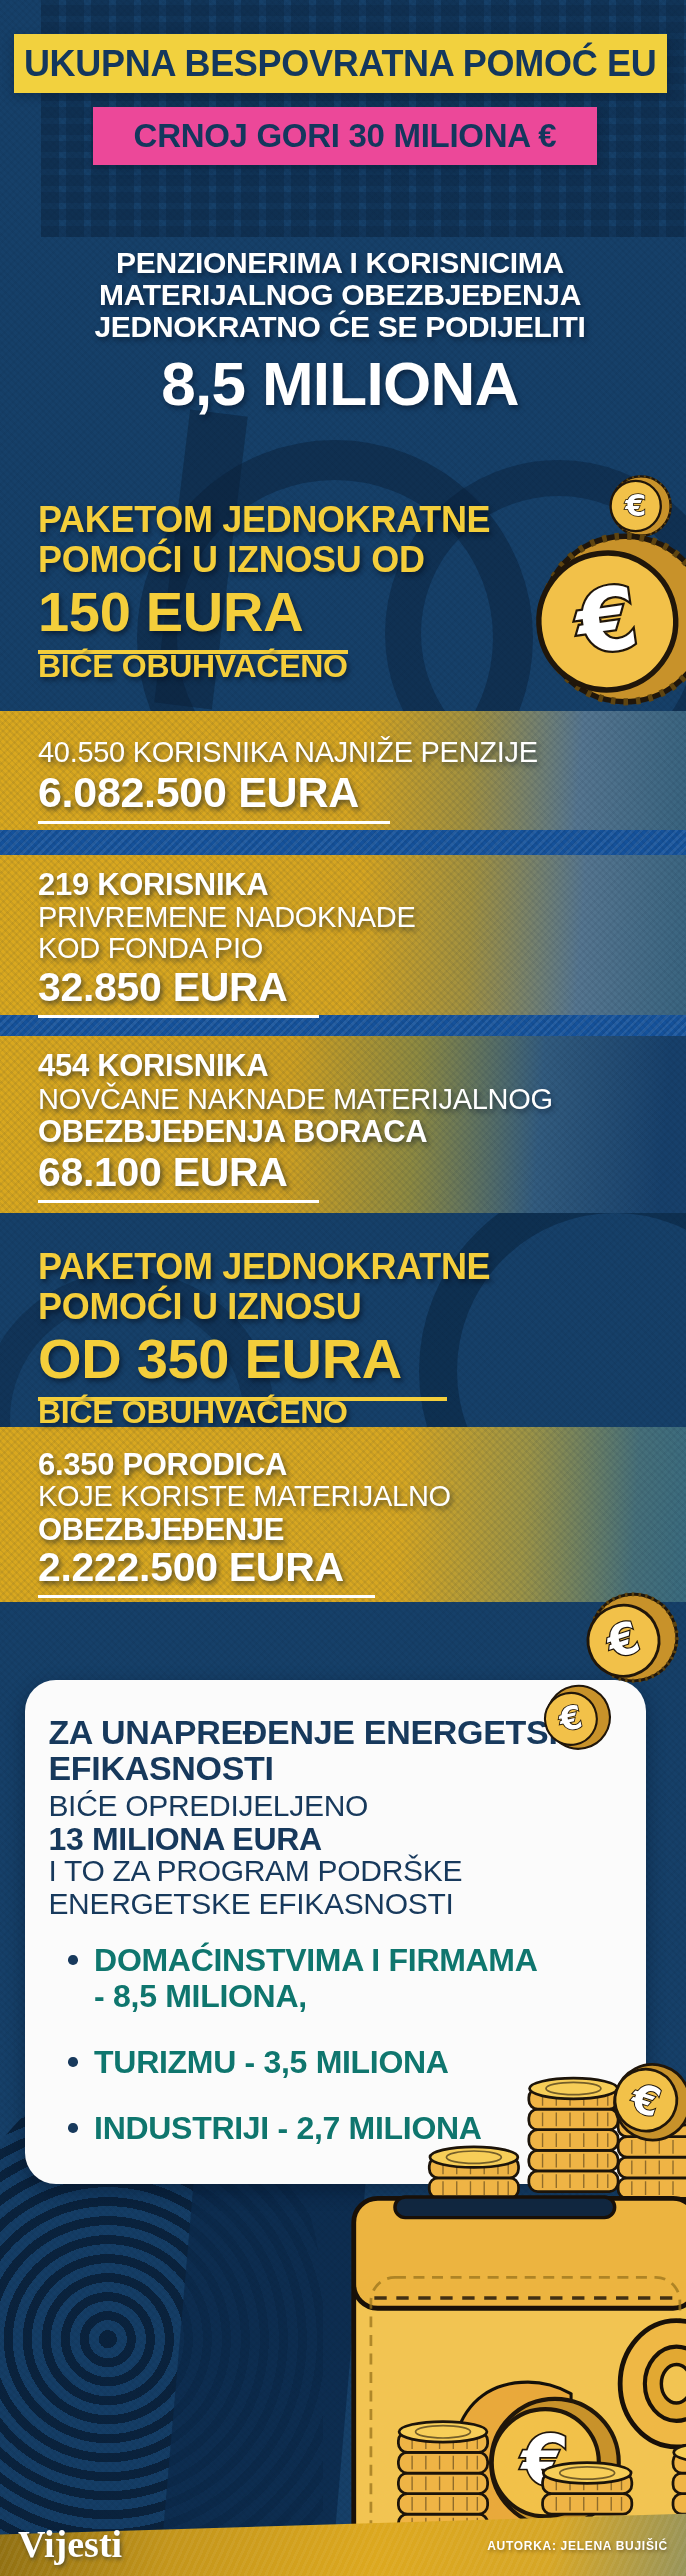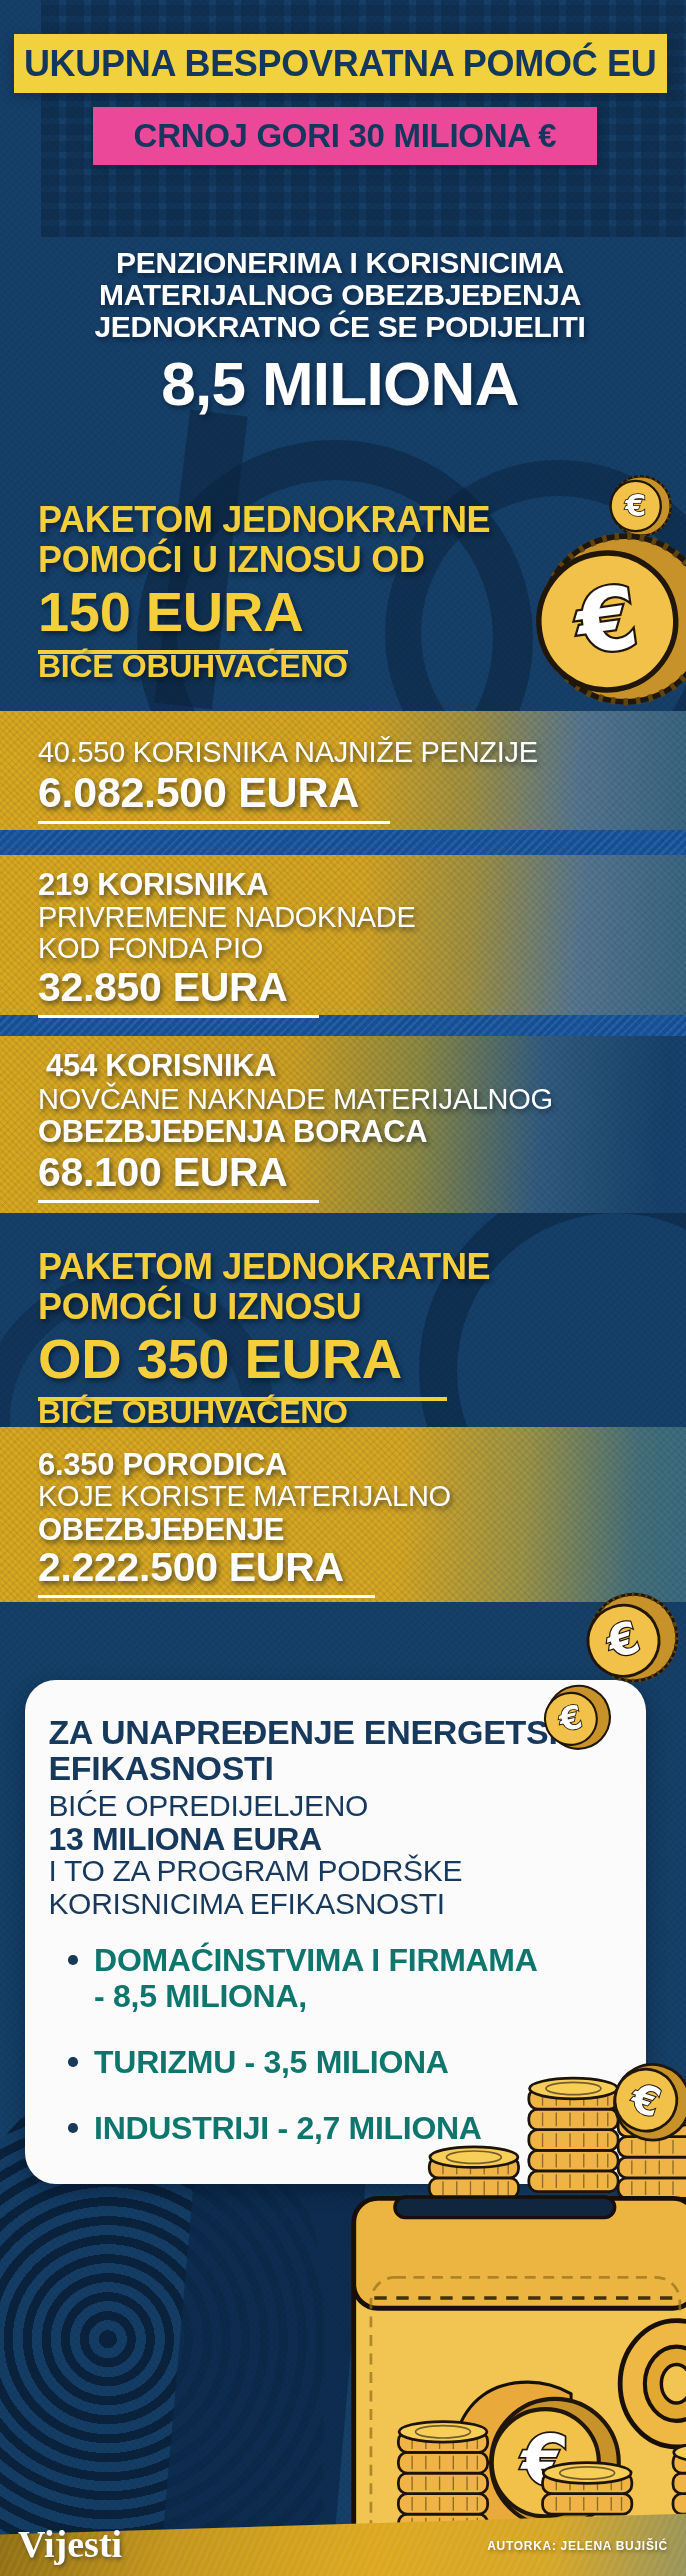--- a/index.html
+++ b/index.html
@@ -129,21 +129,21 @@
     <span class="u-w">6.082.500 EURA</span>
   </div>
 
   <div class="abs wtxt" style="left:38px;top:867px;font-size:31px;">219 KORISNIKA</div>
   <div class="abs wtxt reg" style="left:38px;top:901px;font-size:29px;">PRIVREMENE NADOKNADE</div>
   <div class="abs wtxt reg" style="left:38px;top:932px;font-size:29px;">KOD FONDA PIO</div>
   <div class="abs wtxt" style="left:38px;top:964px;font-size:41px;">
     <span class="u-w">32.850 EURA</span>
   </div>
 
-  <div class="abs wtxt" style="left:38px;top:1048px;font-size:31px;margin-left:8px;">454 KORISNIKA</div>
+  <div class="abs wtxt" style="left:38px;top:1048px;font-size:31px;">454 KORISNIKA</div>
   <div class="abs wtxt reg" style="left:38px;top:1083px;font-size:29px;">NOVČANE NAKNADE MATERIJALNOG</div>
   <div class="abs wtxt" style="left:38px;top:1114px;font-size:31px;">OBEZBJEĐENJA BORACA</div>
   <div class="abs wtxt" style="left:38px;top:1149px;font-size:41px;">
     <span class="u-w">68.100 EURA</span>
   </div>
 
   <div class="abs ytxt" style="top:1246px;font-size:36px;">PAKETOM JEDNOKRATNE</div>
   <div class="abs ytxt" style="top:1286px;font-size:36px;">POMOĆI U IZNOSU</div>
   <div class="abs ytxt" style="top:1326px;font-size:56px;">
     <span class="u-y">OD 350 EURA</span>
@@ -172,21 +172,21 @@
       <text x="44" y="65" text-anchor="middle" font-family="DejaVu Sans,sans-serif" font-weight="bold" font-size="46" fill="#ffffff" stroke="#20160a" stroke-width="2.5" paint-order="stroke">€</text>
     </g>
   </svg>
 
   <div class="abs card">
     <div class="ntxt" style="top:33px;font-size:34px;">ZA UNAPREĐENJE ENERGETSKE</div>
     <div class="ntxt" style="top:69px;font-size:34px;">EFIKASNOSTI</div>
     <div class="ntxt nreg" style="top:109px;font-size:30px;">BIĆE OPREDIJELJENO</div>
     <div class="ntxt" style="top:141px;font-size:32px;">13 MILIONA EURA</div>
     <div class="ntxt nreg" style="top:174px;font-size:30px;">I TO ZA PROGRAM PODRŠKE</div>
-    <div class="ntxt nreg" style="top:207px;font-size:30px;">KORISNICIMA EFIKASNOSTI</div>
+    <div class="ntxt nreg" style="top:207px;font-size:30px;">ENERGETSKE EFIKASNOSTI</div>
     <div class="bullets">
       <div class="bullet">
         <span class="bdot"></span>
         <div class="btxt">
           <div>DOMAĆINSTVIMA I FIRMAMA</div>
           <div>- 8,5 MILIONA,</div>
         </div>
       </div>
       <div class="bullet">
         <span class="bdot"></span>

